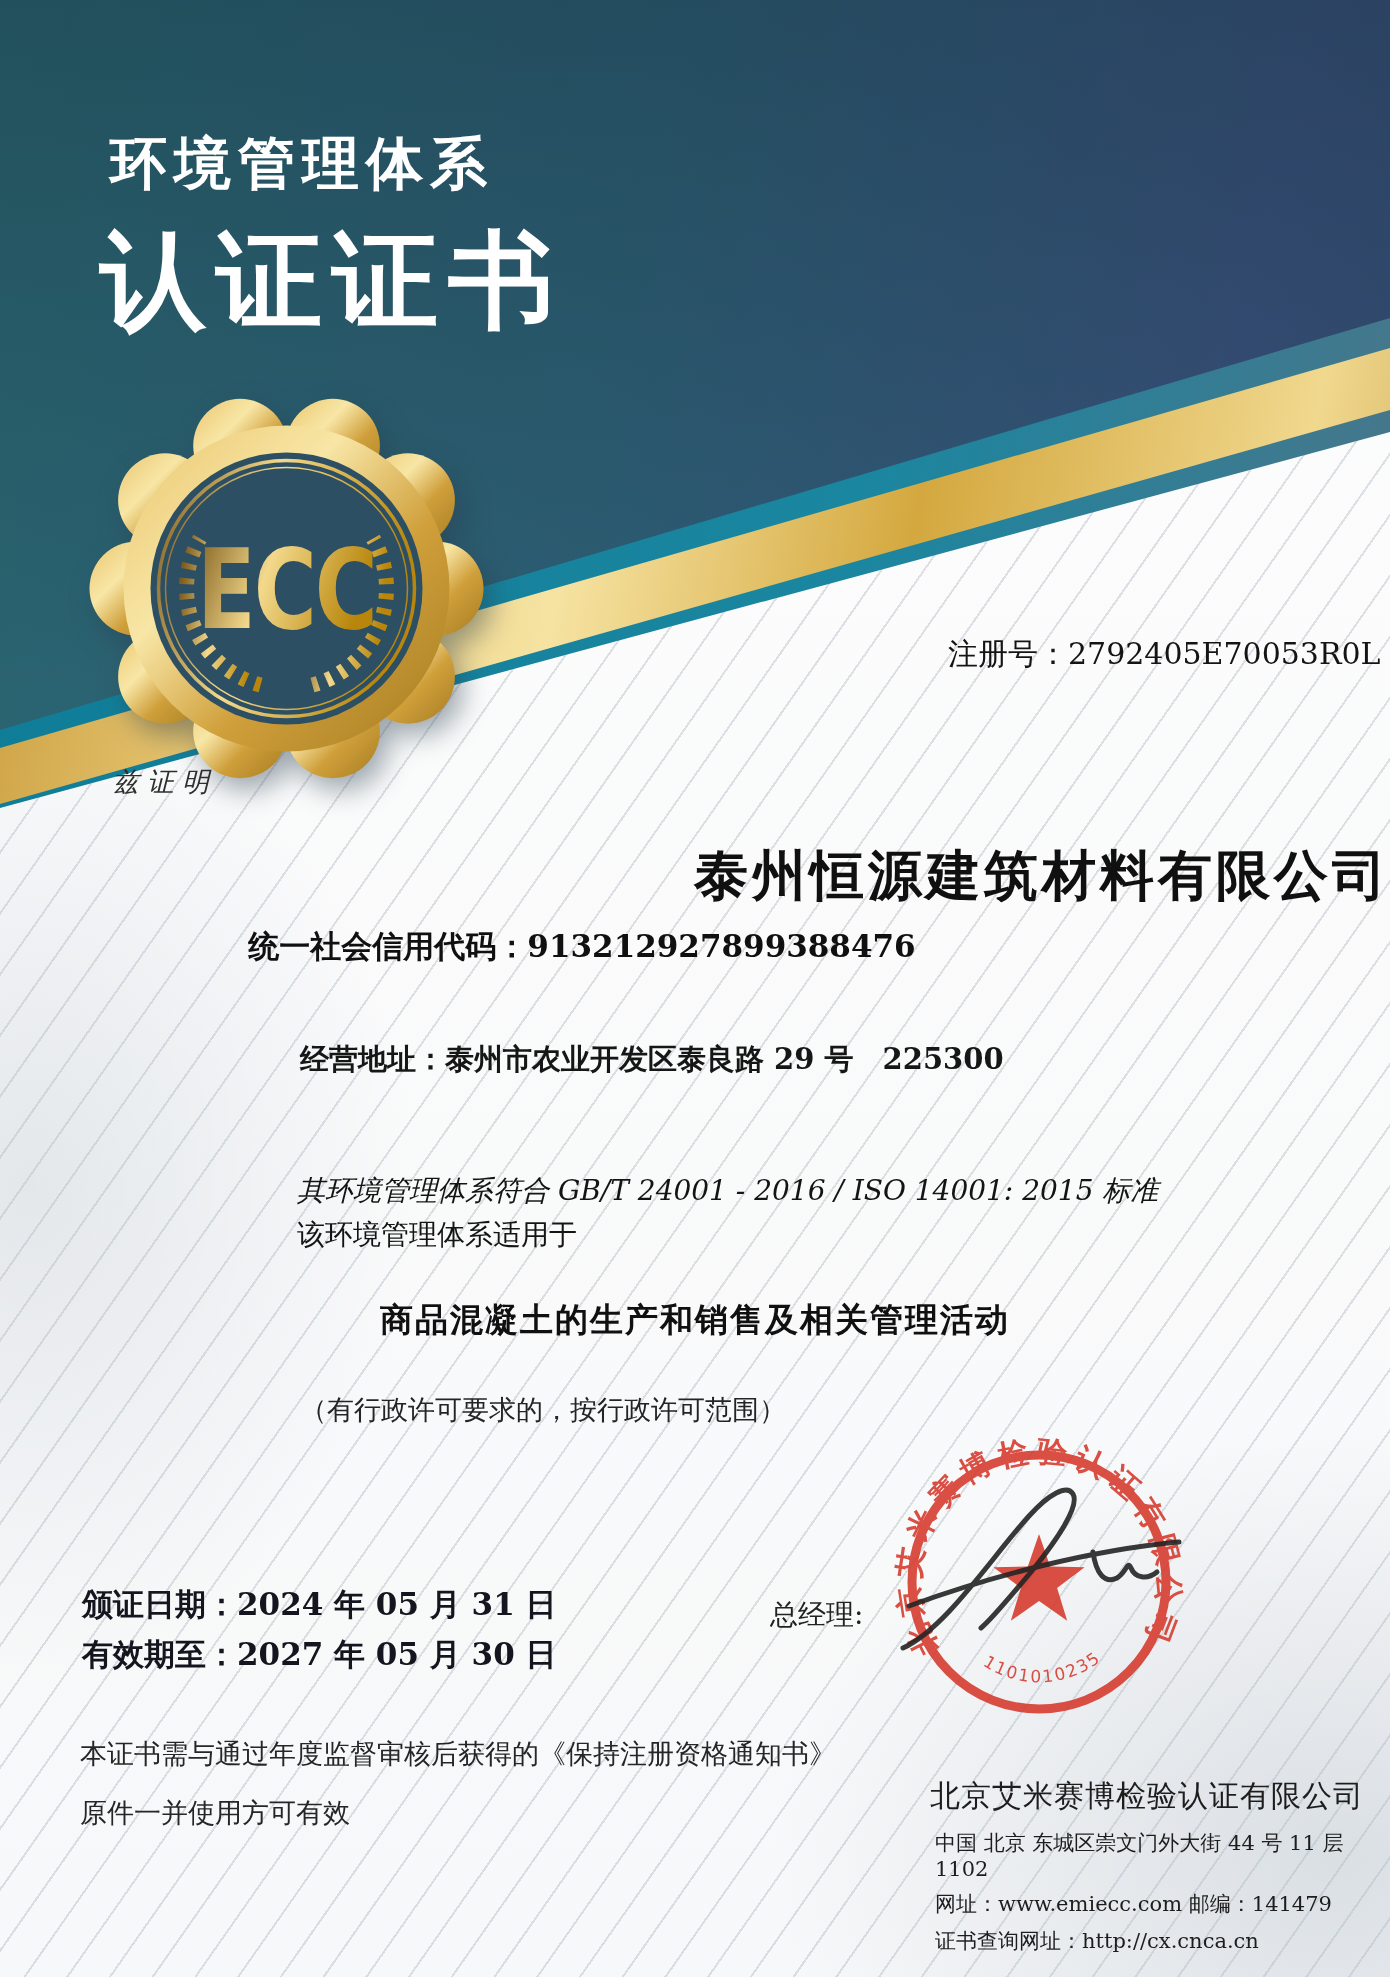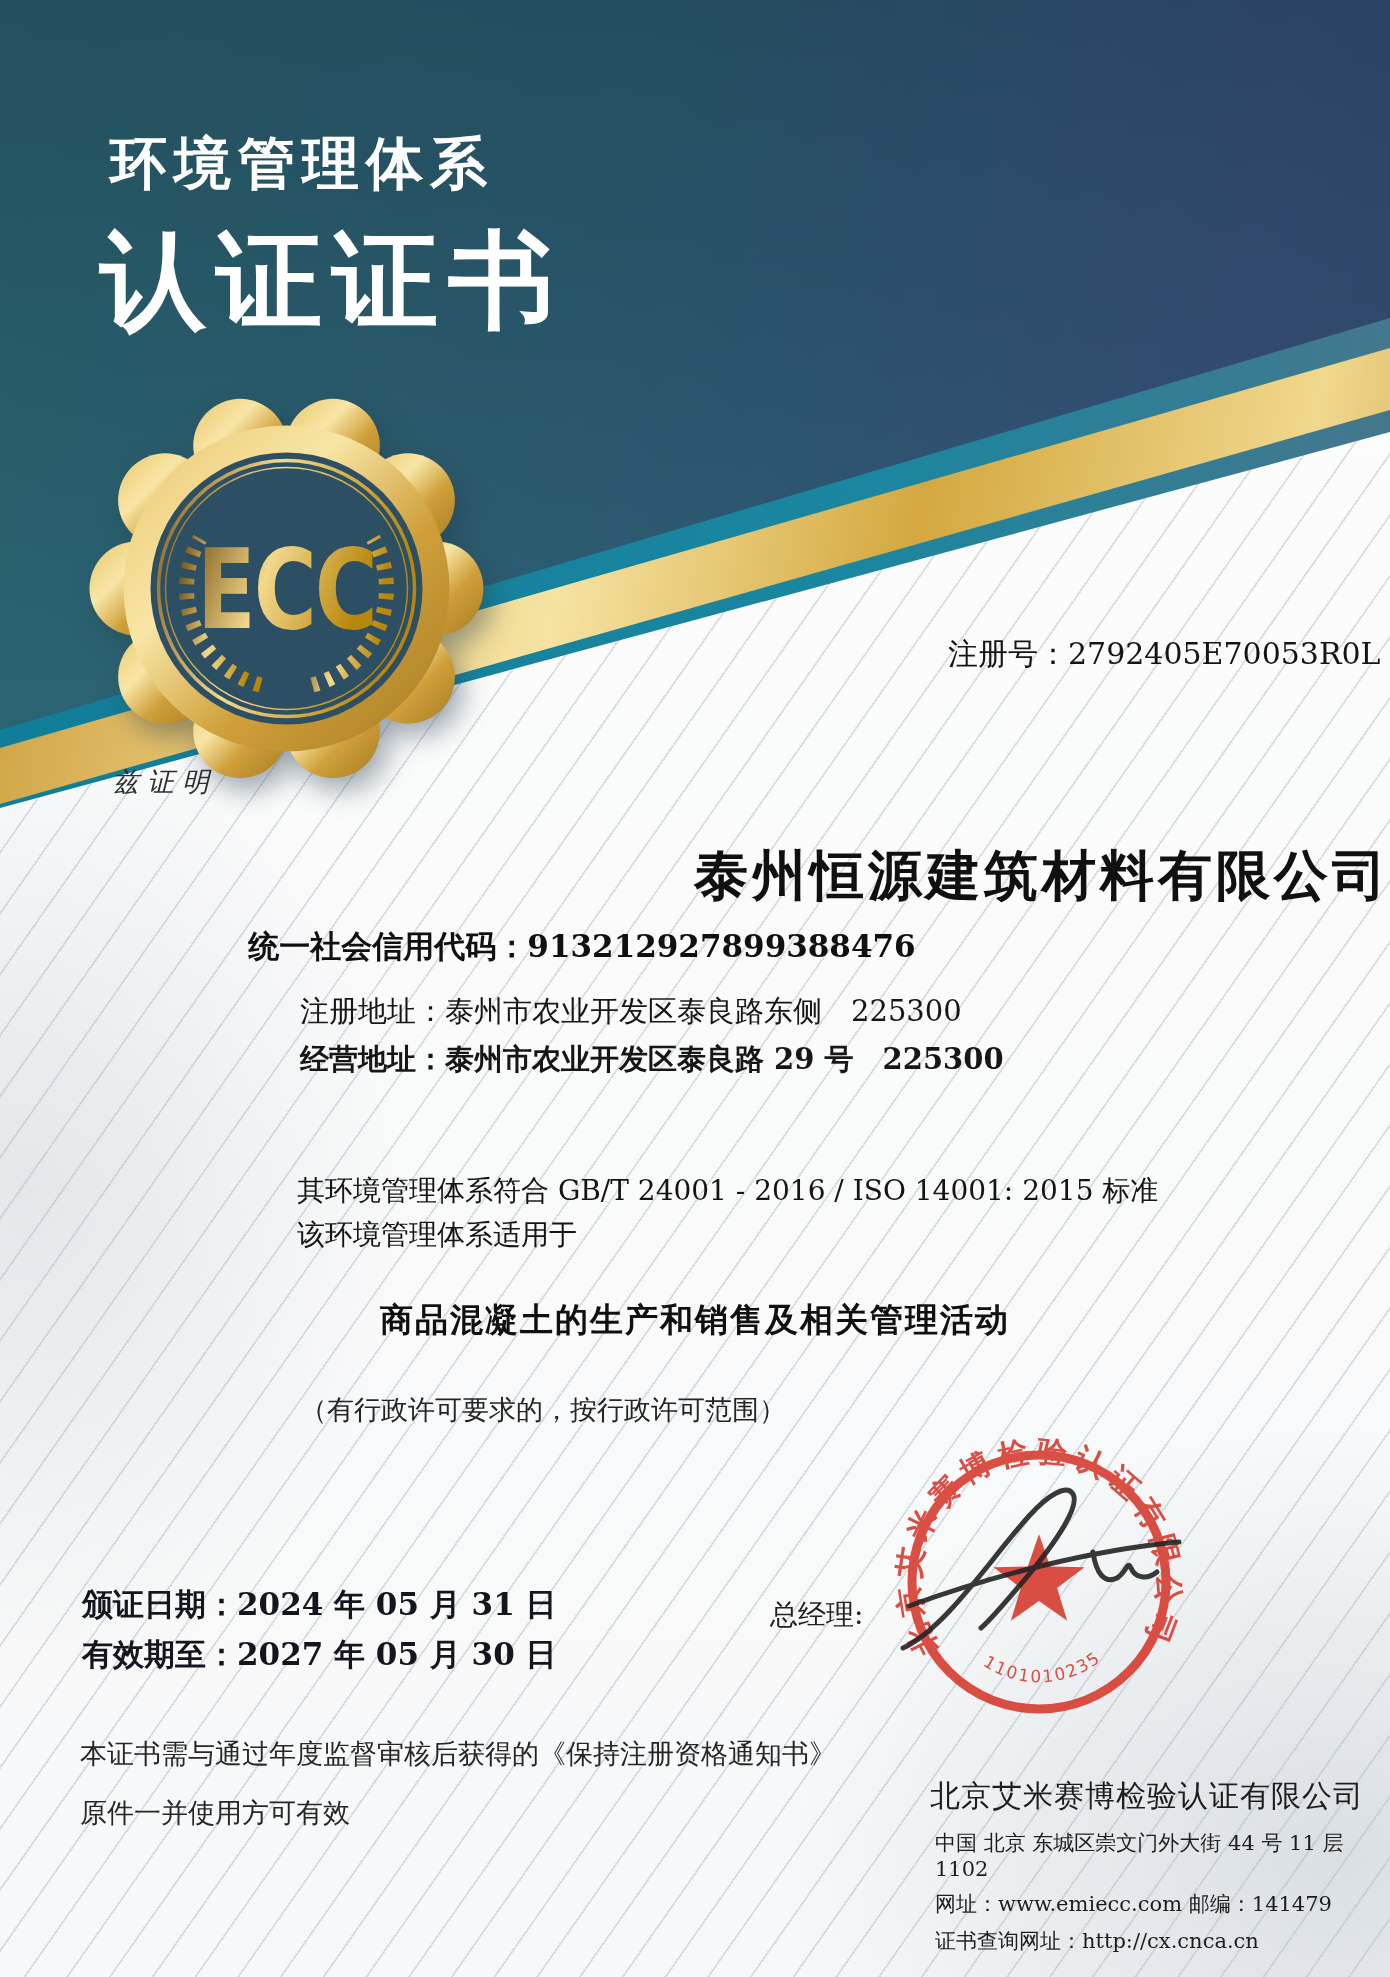--- a/index.html
+++ b/index.html
@@ -49,21 +49,21 @@
   
   .abs{position:absolute;}
   .reg-line{left:948px;top:634px;font-size:30px;color:#141414;}
   .intro{left:112px;top:764px;font-size:27px;color:#2e2e2e;letter-spacing:8px;font-style:italic;}
   .company-name{left:0;top:840px;width:1390px;text-align:right;
     font-size:54px;font-weight:bold;color:#101010;letter-spacing:4px;}
   .credit-line{left:0;top:926px;width:1164px;text-align:center;
     font-size:31px;font-weight:bold;color:#101010;}
   .addr1{left:300px;top:992px;font-size:29px;color:#161616;}
   .addr2{left:300px;top:1040px;font-size:29px;color:#161616;font-weight:bold;}
-  .std1{left:297px;top:1172px;font-size:28px;color:#141414;}
+  .std1{left:297px;top:1172px;font-size:28px;color:#141414;font-style:italic;}
   .std2{left:297px;top:1216px;font-size:28px;color:#141414;}
   .scope{left:0;top:1298px;width:1390px;text-align:center;
     font-size:33px;font-weight:bold;color:#101010;letter-spacing:2px;}
   .scope-note{left:300px;top:1392px;font-size:27px;color:#242424;}
   .date1{left:82px;top:1584px;font-size:31px;font-weight:bold;color:#15151f;}
   .date2{left:82px;top:1634px;font-size:31px;font-weight:bold;color:#15151f;}
   .gm-label{left:770px;top:1596px;font-size:28px;color:#222;}
   .foot1{left:80px;top:1736px;font-size:27px;color:#262626;}
   .foot2{left:80px;top:1795px;font-size:27px;color:#262626;}
   .issuer{left:930px;top:1776px;width:440px;color:#1d1d1d;}
@@ -122,21 +122,20 @@
       <text y="31" text-anchor="middle" font-family="'DejaVu Sans', sans-serif" font-weight="bold" font-size="86" letter-spacing="-2" fill="url(#goldB)">ECC</text>
     </g>
   </svg>
 
   <div class="abs reg-line">注册号：2792405E70053R0L</div>
 
   <div class="abs intro">兹证明</div>
 
   <div class="abs company-name">泰州恒源建筑材料有限公司</div>
   <div class="abs credit-line">统一社会信用代码：913212927899388476</div>
-  <div class="abs addr1">注册地址：泰州市农业开发区泰良路东侧　225300</div>
   <div class="abs addr2">经营地址：泰州市农业开发区泰良路 29 号　225300</div>
 
   <div class="abs std1">其环境管理体系符合 GB/T 24001 - 2016 / ISO 14001: 2015 标准</div>
   <div class="abs std2">该环境管理体系适用于</div>
   <div class="abs scope-note">（有行政许可要求的，按行政许可范围）</div>
   <div class="abs scope">商品混凝土的生产和销售及相关管理活动</div>
 
   <div class="abs date1">颁证日期：2024 年 05 月 31 日</div>
   <div class="abs date2">有效期至：2027 年 05 月 30 日</div>
 

